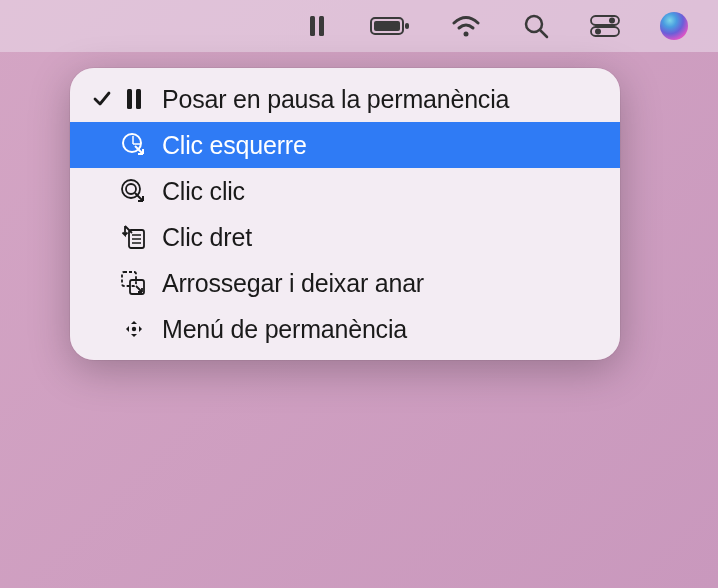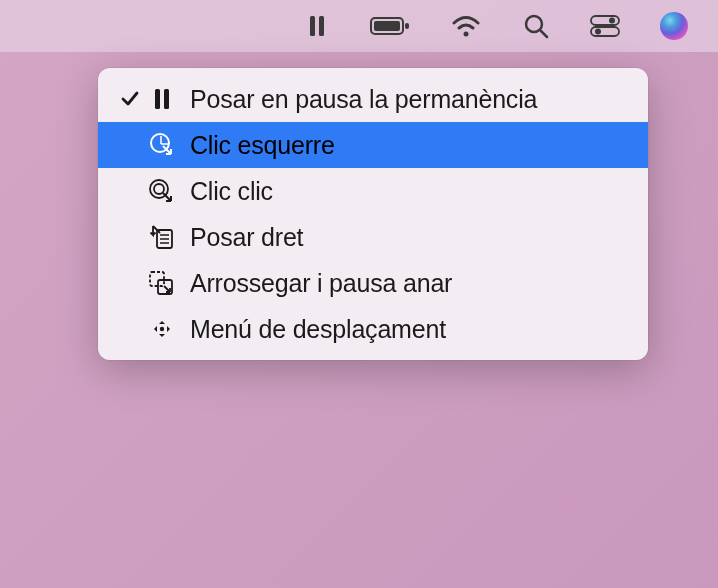--- a/index.html
+++ b/index.html
@@ -31,38 +31,37 @@
       height: 100%;
       cursor: default;
     }
     .menubar svg { display: block; }
     .dropdown {
       position: absolute;
       top: 68px;
       left: 70px;
       width: 550px;
       background: rgba(244, 238, 244, 0.98);
-      border-radius: 12px;
+      border-radius: 24px;
       box-shadow: 0 10px 40px rgba(0,0,0,0.25), 0 0 0 1px rgba(0,0,0,0.05);
       padding: 8px 0;
       backdrop-filter: blur(20px);
-      margin-left: 28px;
     }
     .menu-item {
       display: flex;
       align-items: center;
       height: 46px;
       padding: 0 18px;
       font-size: 25px;
       color: #1a1a1a;
       cursor: default;
     }
     .menu-item.highlighted {
       background: #2f7bf5;
-      color: #000000;
+      color: #ffffff;
     }
     .menu-check {
       width: 28px;
       display: flex;
       align-items: center;
       justify-content: center;
     }
     .menu-icon {
       width: 36px;
       display: flex;
@@ -170,43 +169,43 @@
     <span class="menu-check"></span>
     <span class="menu-icon">
       <svg width="26" height="26" viewBox="0 0 26 26">
           <rect x="8" y="6" width="15" height="18" rx="2" fill="none" stroke="#1a1a1a" stroke-width="1.8"></rect>
           <line x1="11" y1="11" x2="20" y2="11" stroke="#1a1a1a" stroke-width="1.5"></line>
           <line x1="11" y1="15" x2="20" y2="15" stroke="#1a1a1a" stroke-width="1.5"></line>
           <line x1="11" y1="19" x2="20" y2="19" stroke="#1a1a1a" stroke-width="1.5"></line>
           <path d="M4 2 L4 11 L1.5 8.5 M4 11 L6.5 8.5 M4 2 L11 9" stroke="#1a1a1a" stroke-width="1.8" fill="none"></path>
         </svg>
     </span>
-    <span class="menu-label">Posar dret</span>
+    <span class="menu-label">Clic dret</span>
   </div>
 
   <div class="menu-item">
     <span class="menu-check"></span>
     <span class="menu-icon">
       <svg width="28" height="26" viewBox="0 0 28 26">
           <rect x="2" y="2" width="14" height="14" rx="2" fill="none" stroke="#1a1a1a" stroke-width="1.8" stroke-dasharray="3 2"></rect>
           <rect x="10" y="10" width="14" height="14" rx="2" fill="none" stroke="#1a1a1a" stroke-width="1.8"></rect>
           <path d="M16 16 L22 22 M22 22 L22 18 M22 22 L18 22" stroke="#1a1a1a" stroke-width="1.8" fill="none"></path>
         </svg>
     </span>
-    <span class="menu-label">Arrossegar i pausa anar</span>
+    <span class="menu-label">Arrossegar i deixar anar</span>
   </div>
 
   <div class="menu-item">
     <span class="menu-check"></span>
     <span class="menu-icon">
       <svg width="26" height="26" viewBox="0 0 26 26">
         <circle cx="13" cy="13" r="2.2" fill="#1a1a1a"></circle>
         <path d="M13 5 L10 8 L16 8 Z" fill="#1a1a1a"></path>
         <path d="M13 21 L10 18 L16 18 Z" fill="#1a1a1a"></path>
         <path d="M5 13 L8 10 L8 16 Z" fill="#1a1a1a"></path>
         <path d="M21 13 L18 10 L18 16 Z" fill="#1a1a1a"></path>
       </svg>
     </span>
-    <span class="menu-label">Menú de desplaçament</span>
+    <span class="menu-label">Menú de permanència</span>
   </div>
 
 
 </div>
 
 </body></html>

